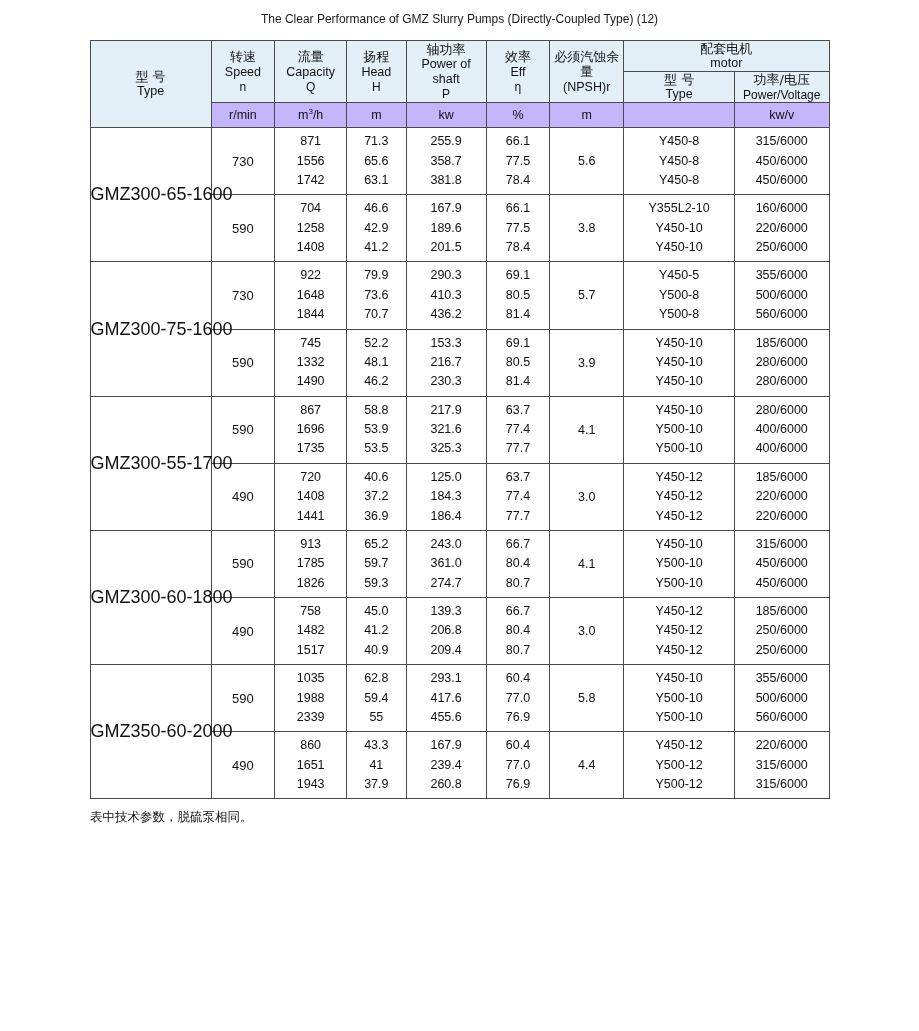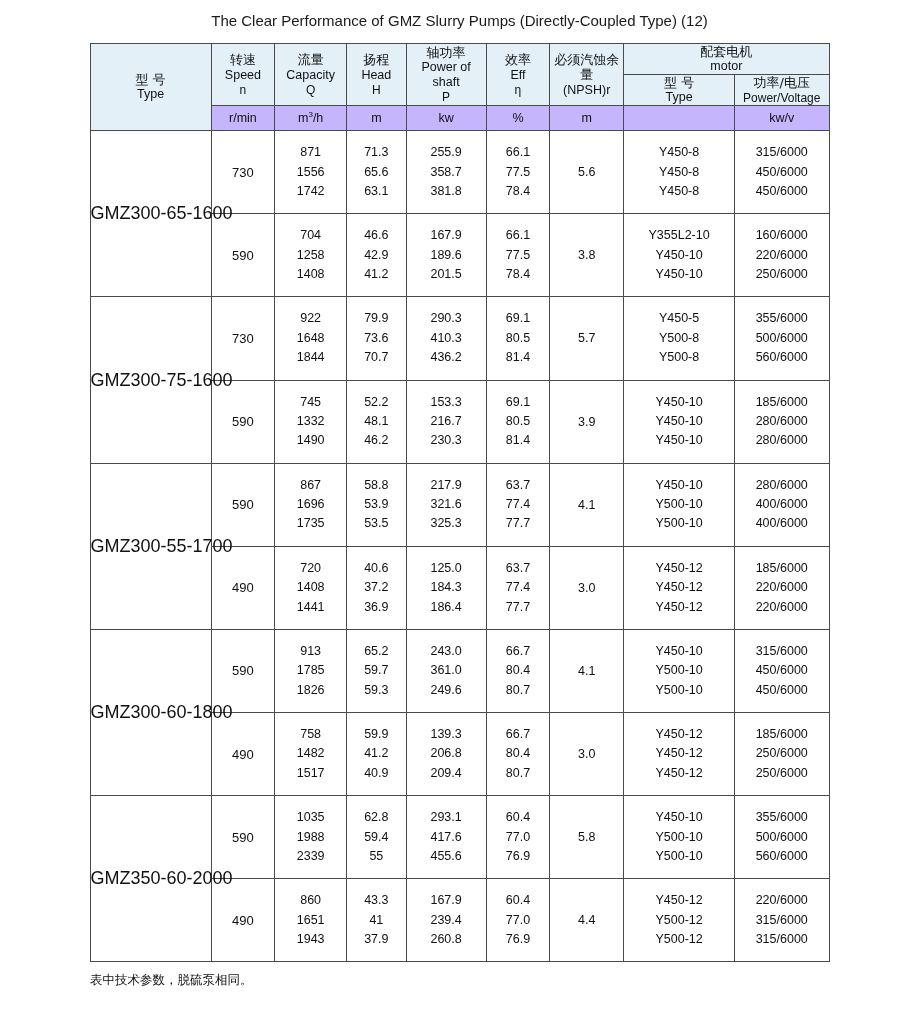--- a/index.html
+++ b/index.html
@@ -28,21 +28,21 @@
     font-weight: bold;
     font-size: 25px;
     letter-spacing: 1px;
     margin-top: 28px;
     margin-bottom: 0;
     font-family: "DejaVu Sans", "Liberation Sans", sans-serif;
   }
   .title-en {
     text-align: center;
     color: #1a1a1a;
-    font-size: 15px;
+    font-size: 12px;
     margin-top: 12px;
     margin-bottom: 14px;
     font-family: "Liberation Sans", sans-serif;
   }
   table.perf {
     border-collapse: collapse;
     margin: 0 auto;
     width: 740px;
     table-layout: fixed;
     font-size: 12.5px;
@@ -89,21 +89,21 @@
     font-size: 13px;
   }
   td.datacell {
     padding: 0;
   }
   td.datacell .stack {
     display: flex;
     flex-direction: column;
     justify-content: center;
     line-height: 1.55;
-    padding: 12px 0;
+    padding: 4px 0;
   }
   td.datacell .stack span {
     display: block;
     font-size: 12.5px;
     white-space: nowrap;
   }
   .col-type { width: 118px; }
   .col-speed { width: 62px; }
   .col-q { width: 70px; }
   .col-h { width: 58px; }
@@ -494,21 +494,21 @@
             <div class="stack">
               <span>65.2</span>
               <span>59.7</span>
               <span>59.3</span>
             </div>
           </td>
           <td class="datacell">
             <div class="stack">
               <span>243.0</span>
               <span>361.0</span>
-              <span>249.6</span>
+              <span>274.7</span>
             </div>
           </td>
           <td class="datacell">
             <div class="stack">
               <span>66.7</span>
               <span>80.4</span>
               <span>80.7</span>
             </div>
           </td>
           <td>4.1</td>
@@ -531,21 +531,21 @@
           <td class="speedcell">490</td>
           <td class="datacell">
             <div class="stack">
               <span>758</span>
               <span>1482</span>
               <span>1517</span>
             </div>
           </td>
           <td class="datacell">
             <div class="stack">
-              <span>59.9</span>
+              <span>45.0</span>
               <span>41.2</span>
               <span>40.9</span>
             </div>
           </td>
           <td class="datacell">
             <div class="stack">
               <span>139.3</span>
               <span>206.8</span>
               <span>209.4</span>
             </div>

